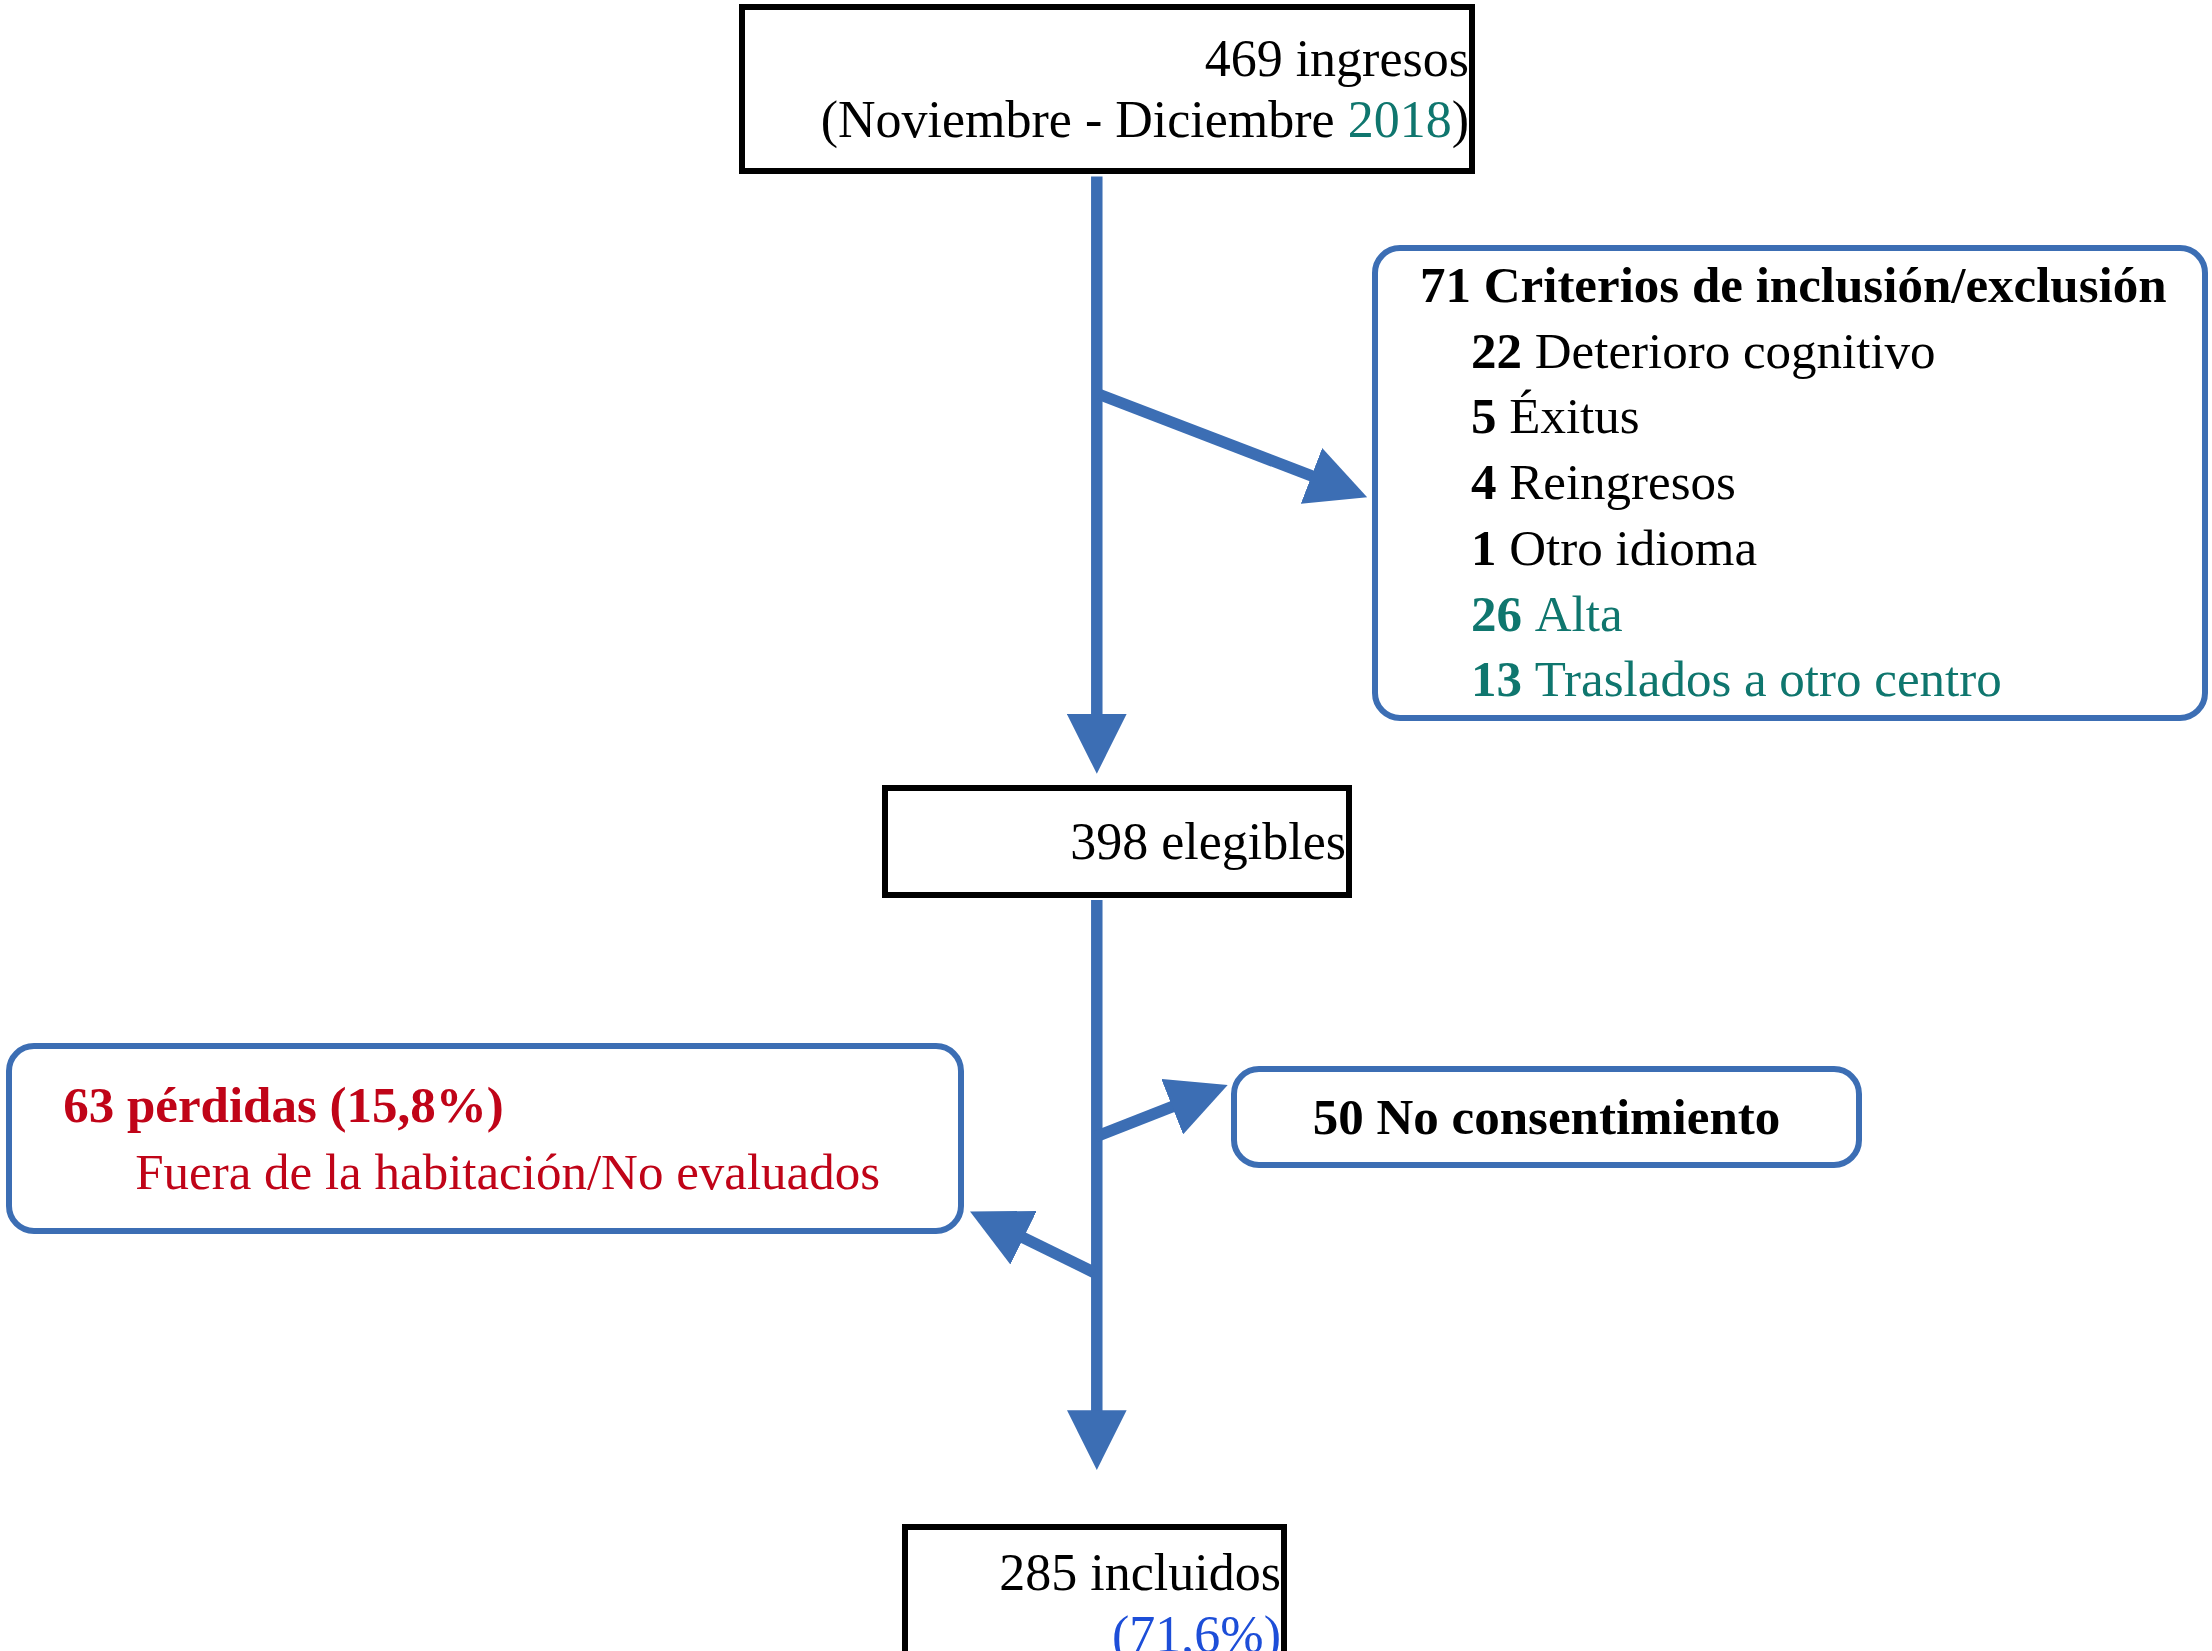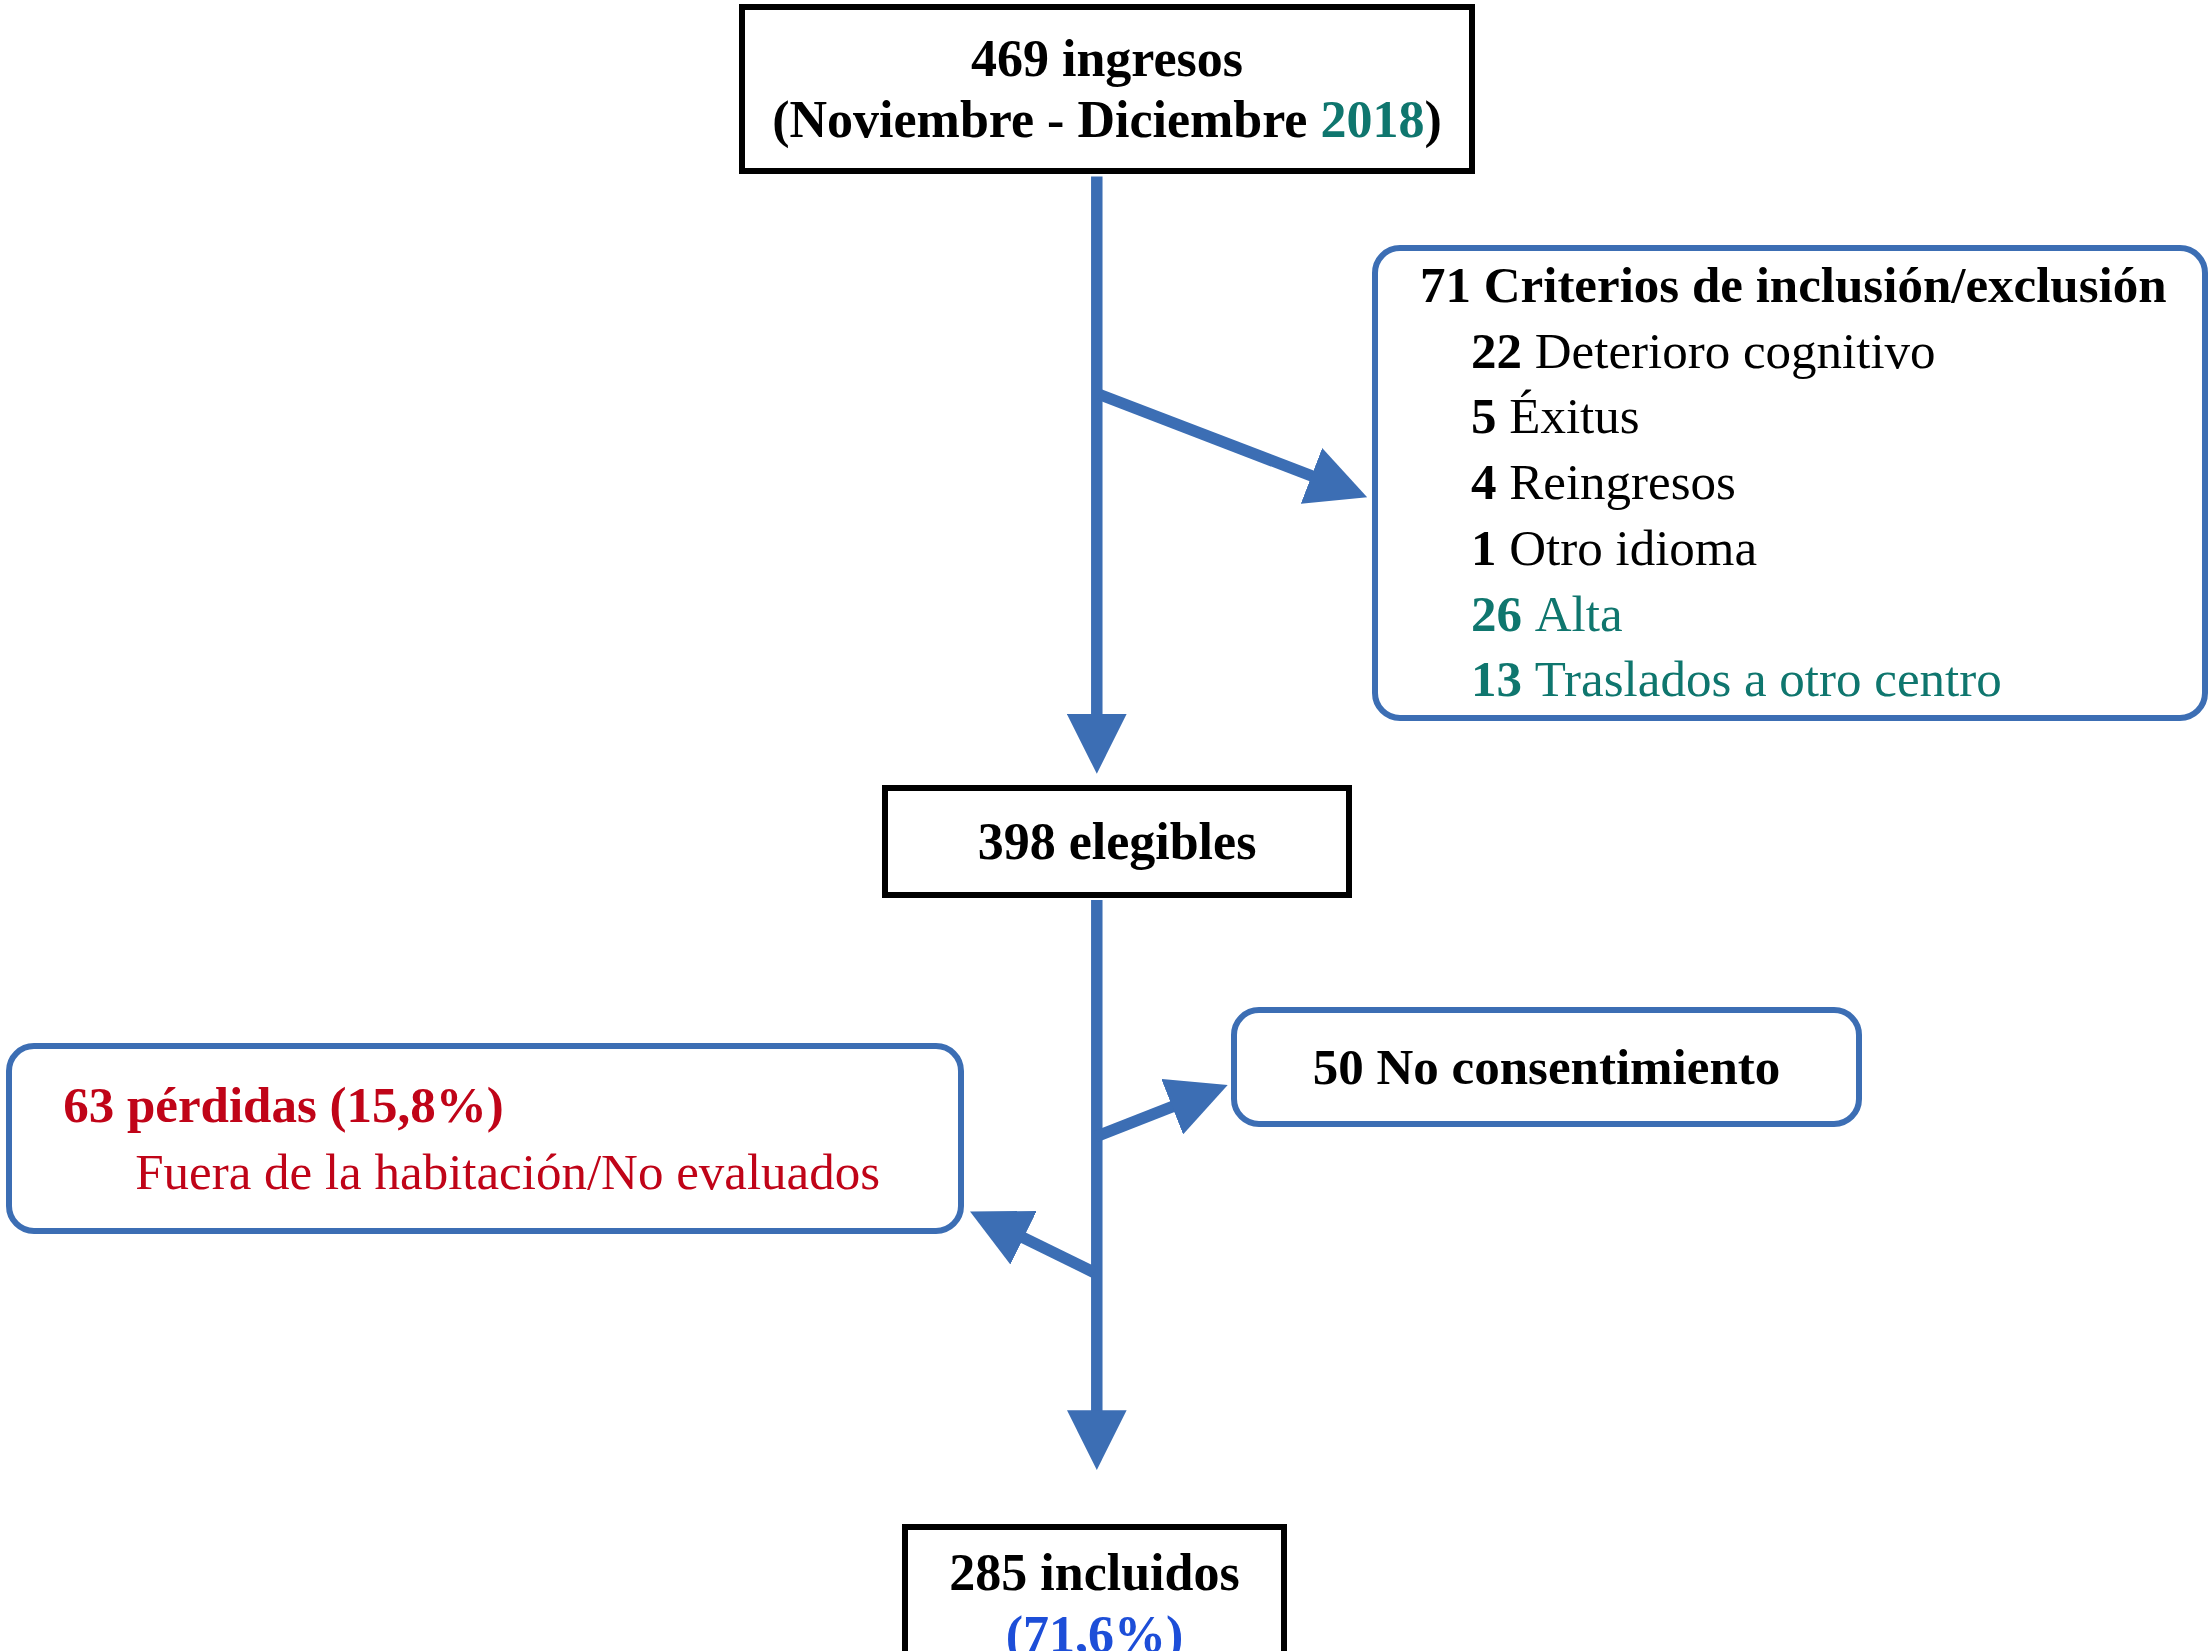--- a/index.html
+++ b/index.html
@@ -29,23 +29,22 @@
   .node {
     position: absolute;
     box-sizing: border-box;
     background: #ffffff;
     display: flex;
     flex-direction: column;
     justify-content: center;
   }
   .node.sq {
     border: 6.2px solid #000000;
-    align-items: center;
+    align-items: flex-end;
     text-align: center;
-    font-weight: bold;
   }
   .node.rounded {
     border: 6.2px solid #3C6EB4;
     border-radius: 28px;
     text-align: left;
   }
   .line {
     display: block;
     white-space: nowrap;
     line-height: 1.18;
@@ -76,21 +75,21 @@
   #node-exclusion .sub { padding-left: 51px; }
   #node-losses {
     left: 6.2px; top: 1043px; width: 958px; height: 191px;
     font-size: 51px;
     padding: 0 12px 0 51px;
     color: #C00418;
   }
   #node-losses .line { line-height: 1.30; }
   #node-losses .sub { padding-left: 72px; }
   #node-noconsent {
-    left: 1231px; top: 1007px; width: 631px; height: 120px;
+    left: 1231px; top: 1066px; width: 631px; height: 102px;
     font-size: 51px;
     align-items: center;
     text-align: center;
     padding: 0;
   }
 </style>
 </head>
 <body>
 
 <div id="canvas">

